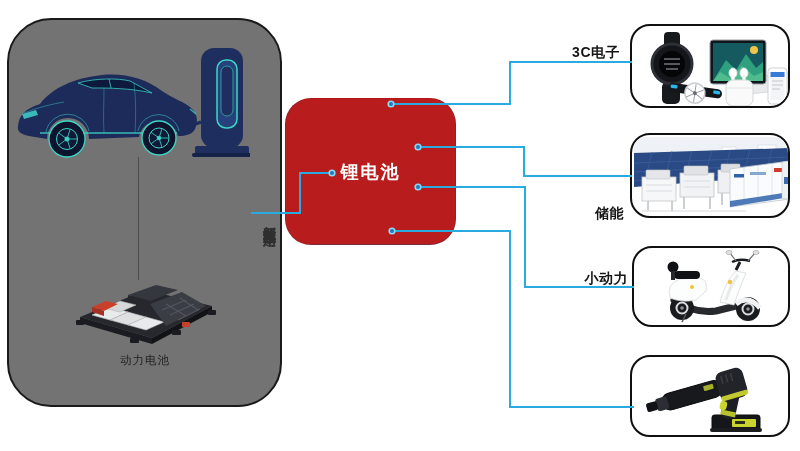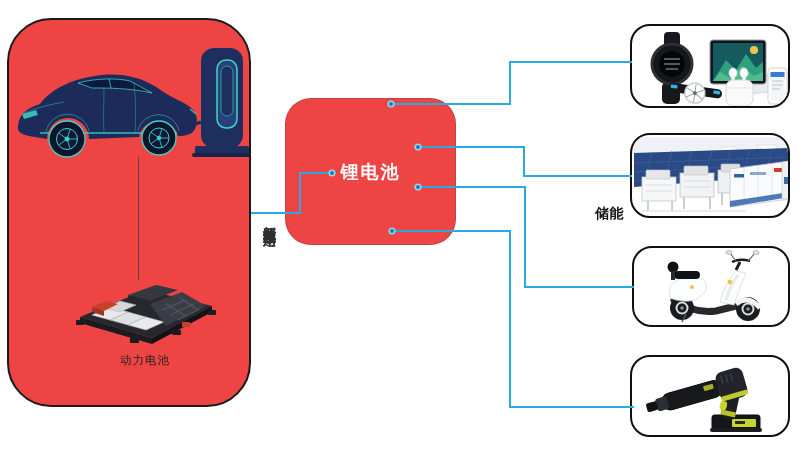--- a/index.html
+++ b/index.html
@@ -1,33 +1,33 @@
 <!DOCTYPE html>
 <html><head>
 <meta charset="utf-8">
 <style>
   html,body{margin:0;padding:0;background:#fff;}
   body{font-family:"Liberation Sans","DejaVu Sans",sans-serif;}
   .canvas{position:relative;width:800px;height:451px;background:#ffffff;overflow:hidden;}
 
   
-  .left-box{position:absolute;left:7px;top:18px;width:244px;height:389px;
-    border:2px solid #1a1a1a;border-radius:44px;background:#ef4444;box-sizing:border-box;}
+  .left-box{position:absolute;left:7px;top:18px;width:275px;height:389px;
+    border:2px solid #1a1a1a;border-radius:44px;background:#737373;box-sizing:border-box;}
   .drop-line{position:absolute;left:129px;top:137px;width:1px;height:123px;background:#4a4a4a;}
   .caption{position:absolute;left:61px;top:333px;width:150px;text-align:center;
     font-size:11.5px;color:#222;letter-spacing:1px;}
 
   
   .v-label{position:absolute;left:252px;top:215px;width:26px;height:115px;
     writing-mode:vertical-rl;text-orientation:upright;font-size:13px;font-weight:600;
     color:#2f2f2f;letter-spacing:1.5px;text-align:left;}
 
   
   .center-node{position:absolute;left:285px;top:98px;width:171px;height:147px;
-    background:#ef4444;border-radius:26px;display:flex;align-items:center;justify-content:center;
+    background:#b91c1c;border-radius:26px;display:flex;align-items:center;justify-content:center;
     z-index:2;border:1px dotted rgba(12,60,100,0.45);box-sizing:border-box;}
   .center-node span{color:#ffffff;font-size:18px;font-weight:bold;letter-spacing:2px;}
 
   
   .overlay{position:absolute;left:0;top:0;width:800px;height:451px;z-index:5;pointer-events:none;}
 
   
   .node-box{position:absolute;background:#fff;border:2px solid #101010;border-radius:20px;
     box-sizing:border-box;overflow:hidden;z-index:3;}
   .node-box svg{position:absolute;left:2px;top:2px;}
@@ -130,20 +130,21 @@
     </g>
     <g stroke="#86d9f8" stroke-width="1.6" fill="#2776B9">
       <circle cx="332" cy="173" r="2.8"></circle>
       <circle cx="391" cy="104" r="2.8"></circle>
       <circle cx="418" cy="147" r="2.8"></circle>
       <circle cx="418" cy="187" r="2.8"></circle>
       <circle cx="392" cy="231" r="2.8"></circle>
     </g>
   </svg>
 
+  <div class="side-label" style="right:180px;top:44px;">3C电子</div>
   <div class="node-box" style="left:630px;top:24px;width:160px;height:84px;">
     <svg width="156" height="80" viewBox="0 0 156 80">
       <polygon points="116,50 154,44 154,62 116,66" fill="#e9eaec" stroke="#d2d4d7" stroke-width="0.8"></polygon>
       <g>
         <rect x="76" y="12" width="56" height="44" rx="3" fill="#10151c" stroke="#9aa0a6" stroke-width="1"></rect>
         <rect x="79" y="15" width="50" height="38" fill="#155a5e"></rect>
         <polygon points="79,53 92,32 102,42 112,26 122,40 129,34 129,53" fill="#2ea07e"></polygon>
         <polygon points="79,53 86,44 96,50 108,38 120,48 129,44 129,53" fill="#59c291" opacity="0.8"></polygon>
         <circle cx="120" cy="22" r="4" fill="#f0c64a"></circle>
       </g>
@@ -229,20 +230,21 @@
         <rect x="100" y="37" width="10" height="3.5" fill="#2f64a8"></rect>
         <rect x="116" y="35" width="16" height="3" fill="#87a9cf"></rect>
         <rect x="140" y="31" width="12" height="4" fill="#cf3b2a"></rect>
         <polygon points="148,25 156,24 156,61 148,62" fill="#eef1f4" stroke="#c3c6ca" stroke-width="0.6"></polygon>
         <rect x="150" y="40" width="4" height="7" fill="#3b6cb0"></rect>
       </g>
       <path d="M8,74 H112" stroke="#e3e6e9" stroke-width="1.5"></path>
     </svg>
   </div>
 
+  <div class="side-label" style="right:172px;top:270px;">小动力</div>
   <div class="node-box" style="left:632px;top:246px;width:158px;height:81px;">
     <svg width="154" height="77" viewBox="0 0 154 77">
       <path d="M38,50 Q58,64 80,61 L104,55" stroke="#27292d" stroke-width="7" fill="none" stroke-linecap="round"></path>
       <circle cx="46" cy="58" r="12" fill="#1a1b1e"></circle>
       <circle cx="46" cy="58" r="5.5" fill="none" stroke="#d9dbdd" stroke-width="2"></circle>
       <circle cx="46" cy="58" r="1.8" fill="#909396"></circle>
       <circle cx="112" cy="59" r="12" fill="#1a1b1e"></circle>
       <circle cx="112" cy="59" r="5.5" fill="none" stroke="#d9dbdd" stroke-width="2"></circle>
       <circle cx="112" cy="59" r="1.8" fill="#909396"></circle>
       <path d="M34,48 Q30,34 44,29 L64,28 Q72,30 70,41 L60,50 Q46,53 34,48 Z" fill="#fcfdfd" stroke="#d7d9db" stroke-width="0.8"></path>

